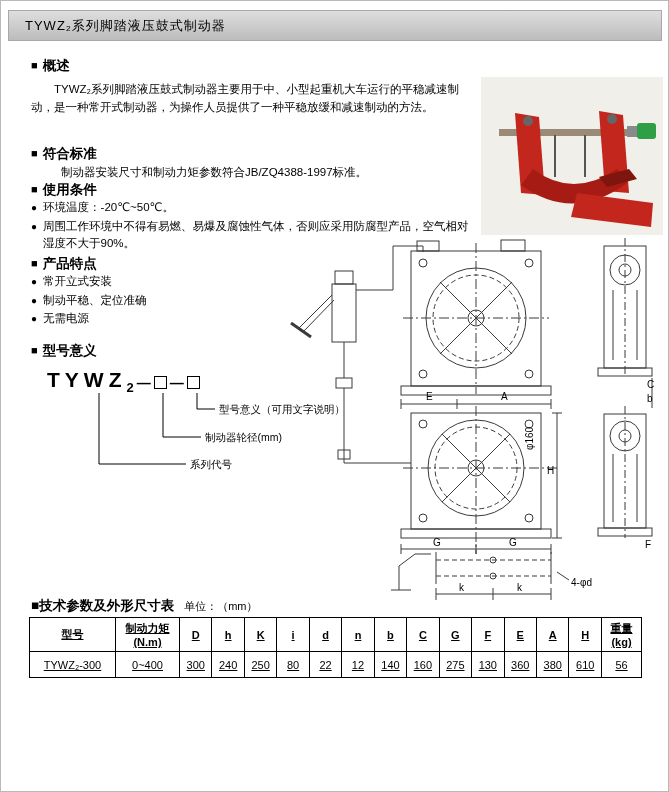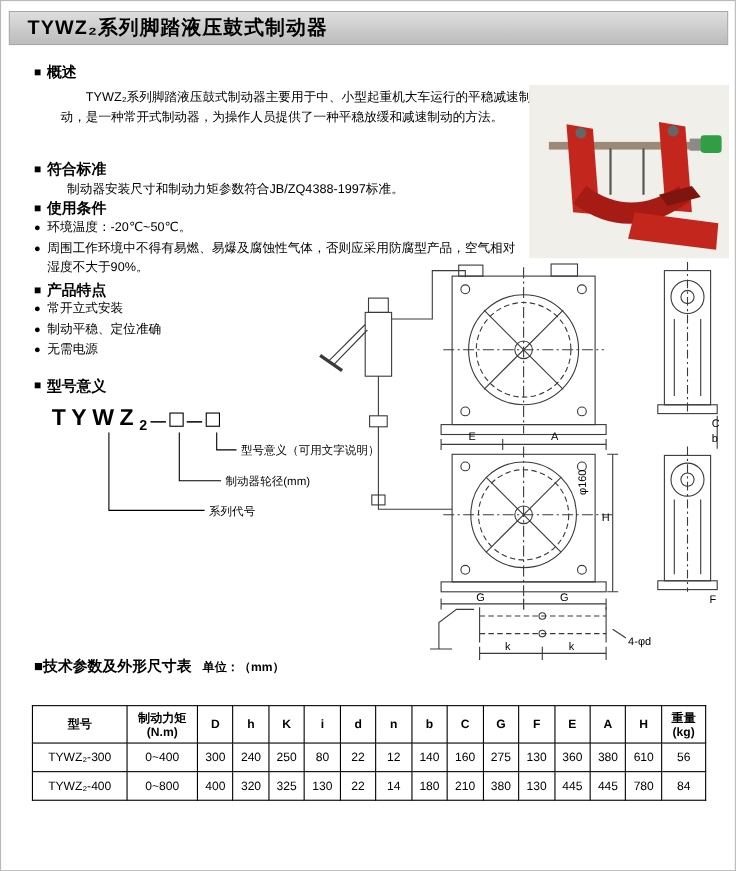--- a/index.html
+++ b/index.html
@@ -1,35 +1,35 @@
 <!DOCTYPE html>
 <html><head>
 <meta charset="utf-8">
 <style>
   * { margin:0; padding:0; box-sizing:border-box; }
   html,body { width:669px; height:792px; }
   body { font-family:"Liberation Sans","DejaVu Sans",sans-serif; background:#fff; color:#000; position:relative; overflow:hidden; }
   .page { position:absolute; inset:0; border:1px solid #b9b9b9; background:#fff; }
   .abs { position:absolute; }
-  .titlebar { left:7px; top:9px; width:654px; height:31px; background:linear-gradient(#dedede,#bcbcbc); border:1px solid #a8a8a8; font-size:18px; font-weight:bold; line-height:29px; padding-left:16px; letter-spacing:1px; }
+  .titlebar { left:7px; top:9px; width:654px; height:31px; background:linear-gradient(#dedede,#bcbcbc); border:1px solid #a8a8a8; font-size:13px; font-weight:normal; line-height:29px; padding-left:16px; letter-spacing:1px; }
   .sec-h { font-size:13.5px; font-weight:bold; }
   .sec-h .sq { font-size:11px; margin-right:5px; position:relative; top:-1px; }
   .btxt { font-size:11.5px; line-height:17.5px; }
-  .indent2 { text-indent:2em;margin-left:24px; }
+  .indent2 { text-indent:2em; }
   .blist { list-style:none; font-size:11.5px; line-height:17.5px; }
   .blist li { display:flex; margin-bottom:1px; }
   .blist .dot { margin-right:6px; font-size:10px; }
   .mc-row { white-space:nowrap; }
   .mc-text { font-size:21px; font-weight:bold; letter-spacing:5px; }
   .mc-sub { font-size:13px; letter-spacing:0; }
   .mc-dash { display:inline-block; width:20px; text-align:center; font-weight:bold; font-size:14px; vertical-align:middle; }
   .mc-box { display:inline-block; width:13px; height:13px; border:1.5px solid #000; vertical-align:middle; }
   .model-label { font-size:10.5px; }
   .tbl-head { font-size:13.5px; font-weight:bold; }
-  .tbl-unit { font-size:11px; font-weight:bold; margin-left:10px; }
+  .tbl-unit { font-size:11px; font-weight:normal; margin-left:10px; }
   table.params { border-collapse:collapse; table-layout:fixed; width:613px; }
   .params th,.params td { border:1px solid #000; text-align:center; font-size:11px; padding:2px 1px; overflow:hidden; }
   .params th { height:34px; font-weight:bold; }
   .params td { height:26px; }
   .note { font-size:11.5px; }
   svg.abs { position:absolute; }
 </style>
 </head>
 <body>
 
@@ -216,21 +216,21 @@
       <text x="198" y="353">k</text>
       <text x="256" y="353">k</text>
       <text x="310" y="348">4-φd</text>
       <text x="272" y="212" transform="rotate(-90 272 212)">φ160</text>
     </g>
   </svg>
 
   <div class="abs tbl-head" style="left:30px;top:596px;">
     <span class="sq">■</span><span>技术参数及外形尺寸表</span><span class="tbl-unit">单位：（mm）</span>
   </div>
-  <table class="abs params" style="left:28px;top:640px;">
+  <table class="abs params" style="left:28px;top:616px;text-decoration:underline;">
     <colgroup>
       <col style="width:86px">
         <col style="width:64px">
       <col>
         <col>
         <col>
         <col>
         <col>
         <col>
         <col>
@@ -274,35 +274,17 @@
           <td>12</td>
           <td>140</td>
           <td>160</td>
           <td>275</td>
           <td>130</td>
           <td>360</td>
           <td>380</td>
           <td>610</td>
           <td>56</td>
         </tr>
-        <tr>
-          <td>TYWZ₂-400</td>
-          <td>0~800</td>
-          <td>400</td>
-          <td>320</td>
-          <td>325</td>
-          <td>130</td>
-          <td>22</td>
-          <td>14</td>
-          <td>180</td>
-          <td>210</td>
-          <td>380</td>
-          <td>130</td>
-          <td>445</td>
-          <td>445</td>
-          <td>780</td>
-          <td>84</td>
-        </tr>
       </tbody>
   </table>
 
 
 </div>
 
 </body></html>

